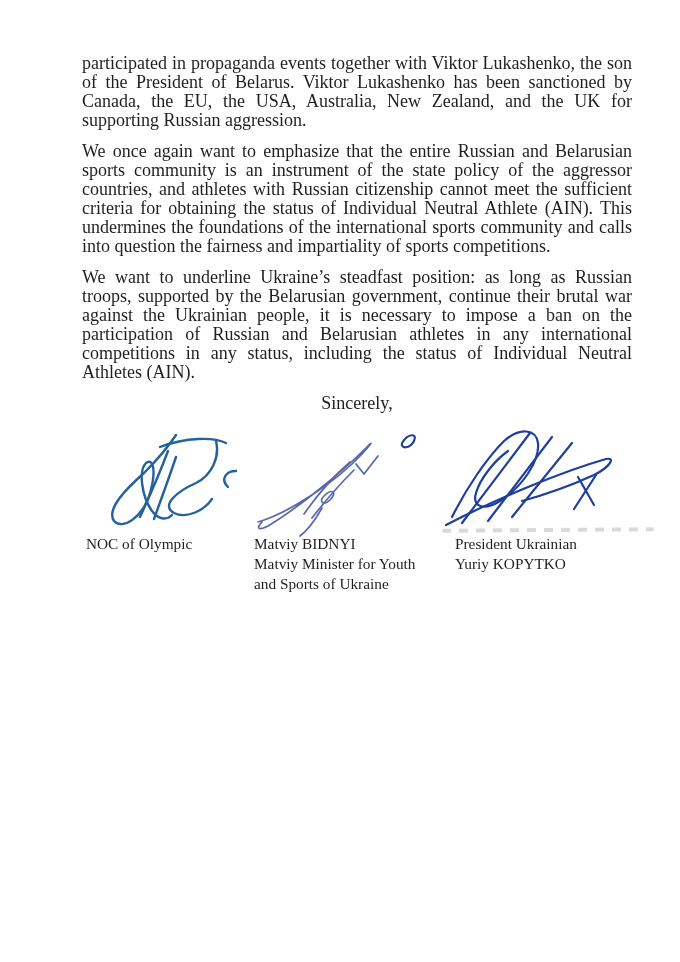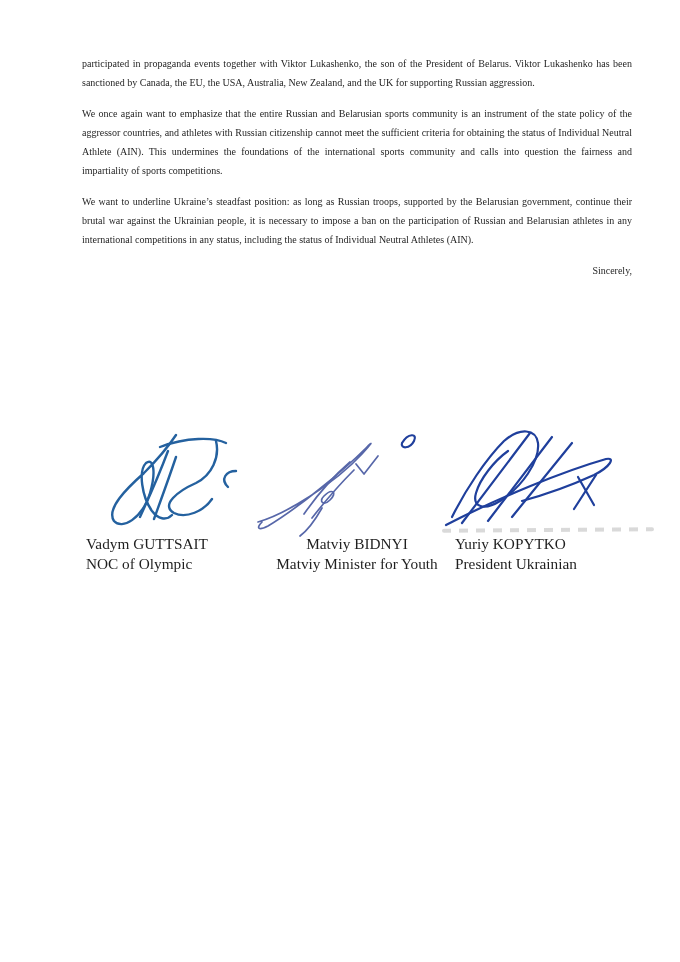--- a/index.html
+++ b/index.html
@@ -14,30 +14,30 @@
     background: #ffffff;
     overflow: hidden;
     font-family: "Liberation Serif", "DejaVu Serif", serif;
     color: #1f1f1f;
   }
   .body-text {
     position: absolute;
     left: 82px;
     top: 54px;
     width: 550px;
-    font-size: 10px;
+    font-size: 18px;
     line-height: 19px;
   }
   .body-text p {
     margin: 0 0 12px 0;
     text-align: justify;
     text-justify: inter-word;
   }
   .body-text p.closing {
-    text-align: right;
+    text-align: center;
     margin-bottom: 4px;
   }
   .signature-layer {
     position: absolute;
     left: 0;
     top: 0;
     width: 680px;
     height: 962px;
     pointer-events: none;
   }
@@ -70,21 +70,21 @@
     font-size: 15.3px;
     line-height: 20px;
   }
   .signatory {
     position: absolute;
     top: 0;
     white-space: nowrap;
   }
   .signatory .line { display: block; }
   .signatory-1 { left: 86px;  width: 172px; }
-  .signatory-2 { left: 264px; width: 186px; text-align: center; }
+  .signatory-2 { left: 254px; width: 186px; }
   .signatory-3 { left: 455px; width: 180px; }
 </style>
 </head>
 <body>
 
 <div class="page">
 
   <div class="body-text">
     <p>participated in propaganda events together with Viktor Lukashenko, the son of the President of Belarus. Viktor Lukashenko has been sanctioned by Canada, the EU, the USA, Australia, New Zealand, and the UK for supporting Russian aggression.</p>
     <p>We once again want to emphasize that the entire Russian and Belarusian sports community is an instrument of the state policy of the aggressor countries, and athletes with Russian citizenship cannot meet the sufficient criteria for obtaining the status of Individual Neutral Athlete (AIN). This undermines the foundations of the international sports community and calls into question the fairness and impartiality of sports competitions.</p>
@@ -134,29 +134,29 @@
         </g>
       </svg>
     </div>
 
     <div class="scan-artifact"></div>
   </div>
 
   <div class="signatories">
 
     <div class="signatory signatory-1">
-      <span class="line">Vadym GUTTSAIT</span>
       <span class="line">NOC of Olympic</span>
     </div>
 
     <div class="signatory signatory-2">
       <span class="line">Matviy BIDNYI</span>
       <span class="line">Matviy Minister for Youth</span>
+      <span class="line">and Sports of Ukraine</span>
     </div>
 
     <div class="signatory signatory-3">
+      <span class="line">President Ukrainian</span>
       <span class="line">Yuriy KOPYTKO</span>
-      <span class="line">President Ukrainian</span>
     </div>
 
   </div>
 
 </div>
 
 </body></html>

